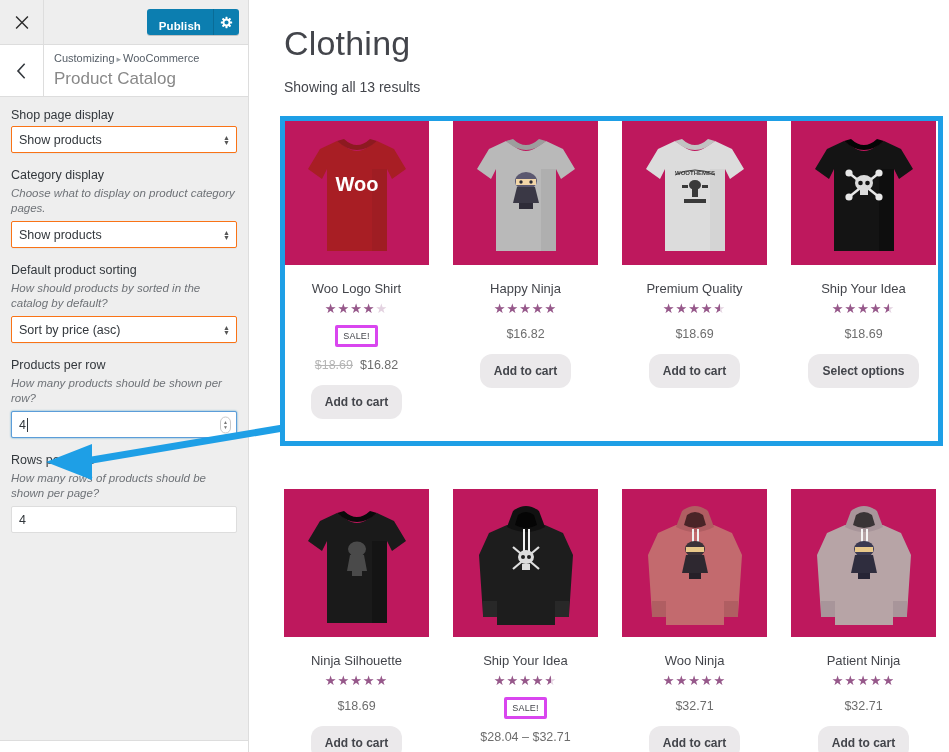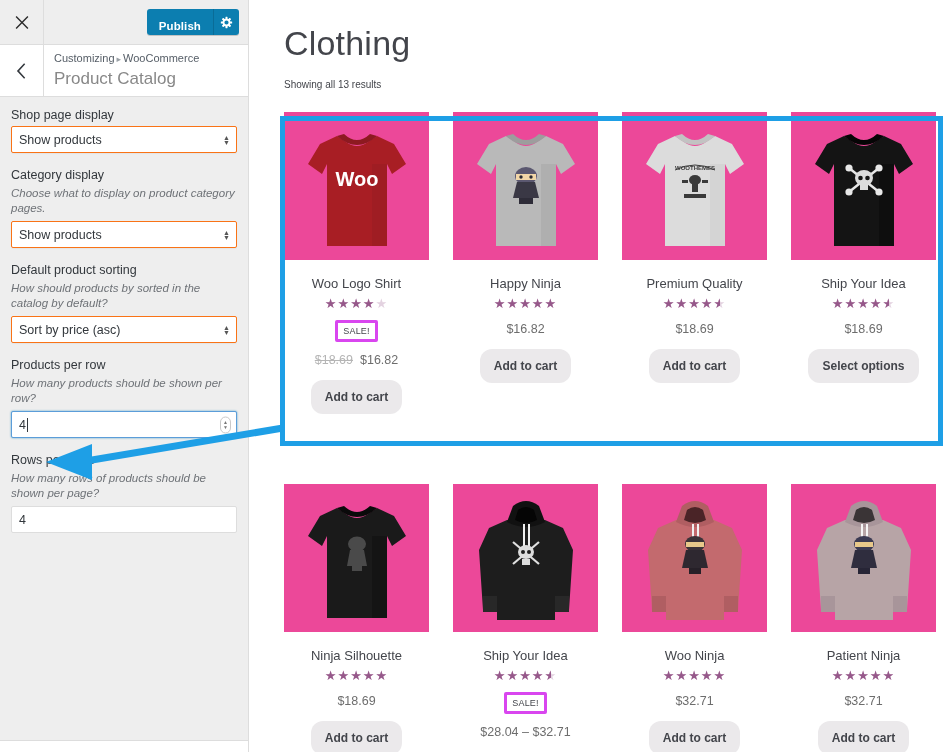--- a/index.html
+++ b/index.html
@@ -150,35 +150,35 @@
     width: 700px; height: 752px;
     background: #ffffff;
     overflow: hidden;
   }
   .shop-title {
     font-size: 34px; color: #43454b; font-weight: normal;
     margin: 0; padding: 8px 0 0 35px;
     letter-spacing: .2px;
   }
   .result-count {
-    font-size: 10px; color: #43454b;
+    font-size: 14px; color: #43454b;
     padding: 16px 0 0 35px;
   }
   .products-grid {
     position: relative;
     padding: 22px 0 0 35px;
     display: grid;
     grid-template-columns: repeat(4, 145px);
     column-gap: 24px;
     row-gap: 0;
   }
   .product { width: 145px; }
   .p-thumb {
     width: 145px; height: 148px;
-    background: #ec4899;
+    background: #be185d;
     display: flex; align-items: flex-end; justify-content: center;
     overflow: hidden;
     position: relative;
   }
   .p-name {
     text-align: center;
     font-size: 13px; color: #43454b;
     margin-top: 16px; line-height: 16px;
   }
   .stars {

